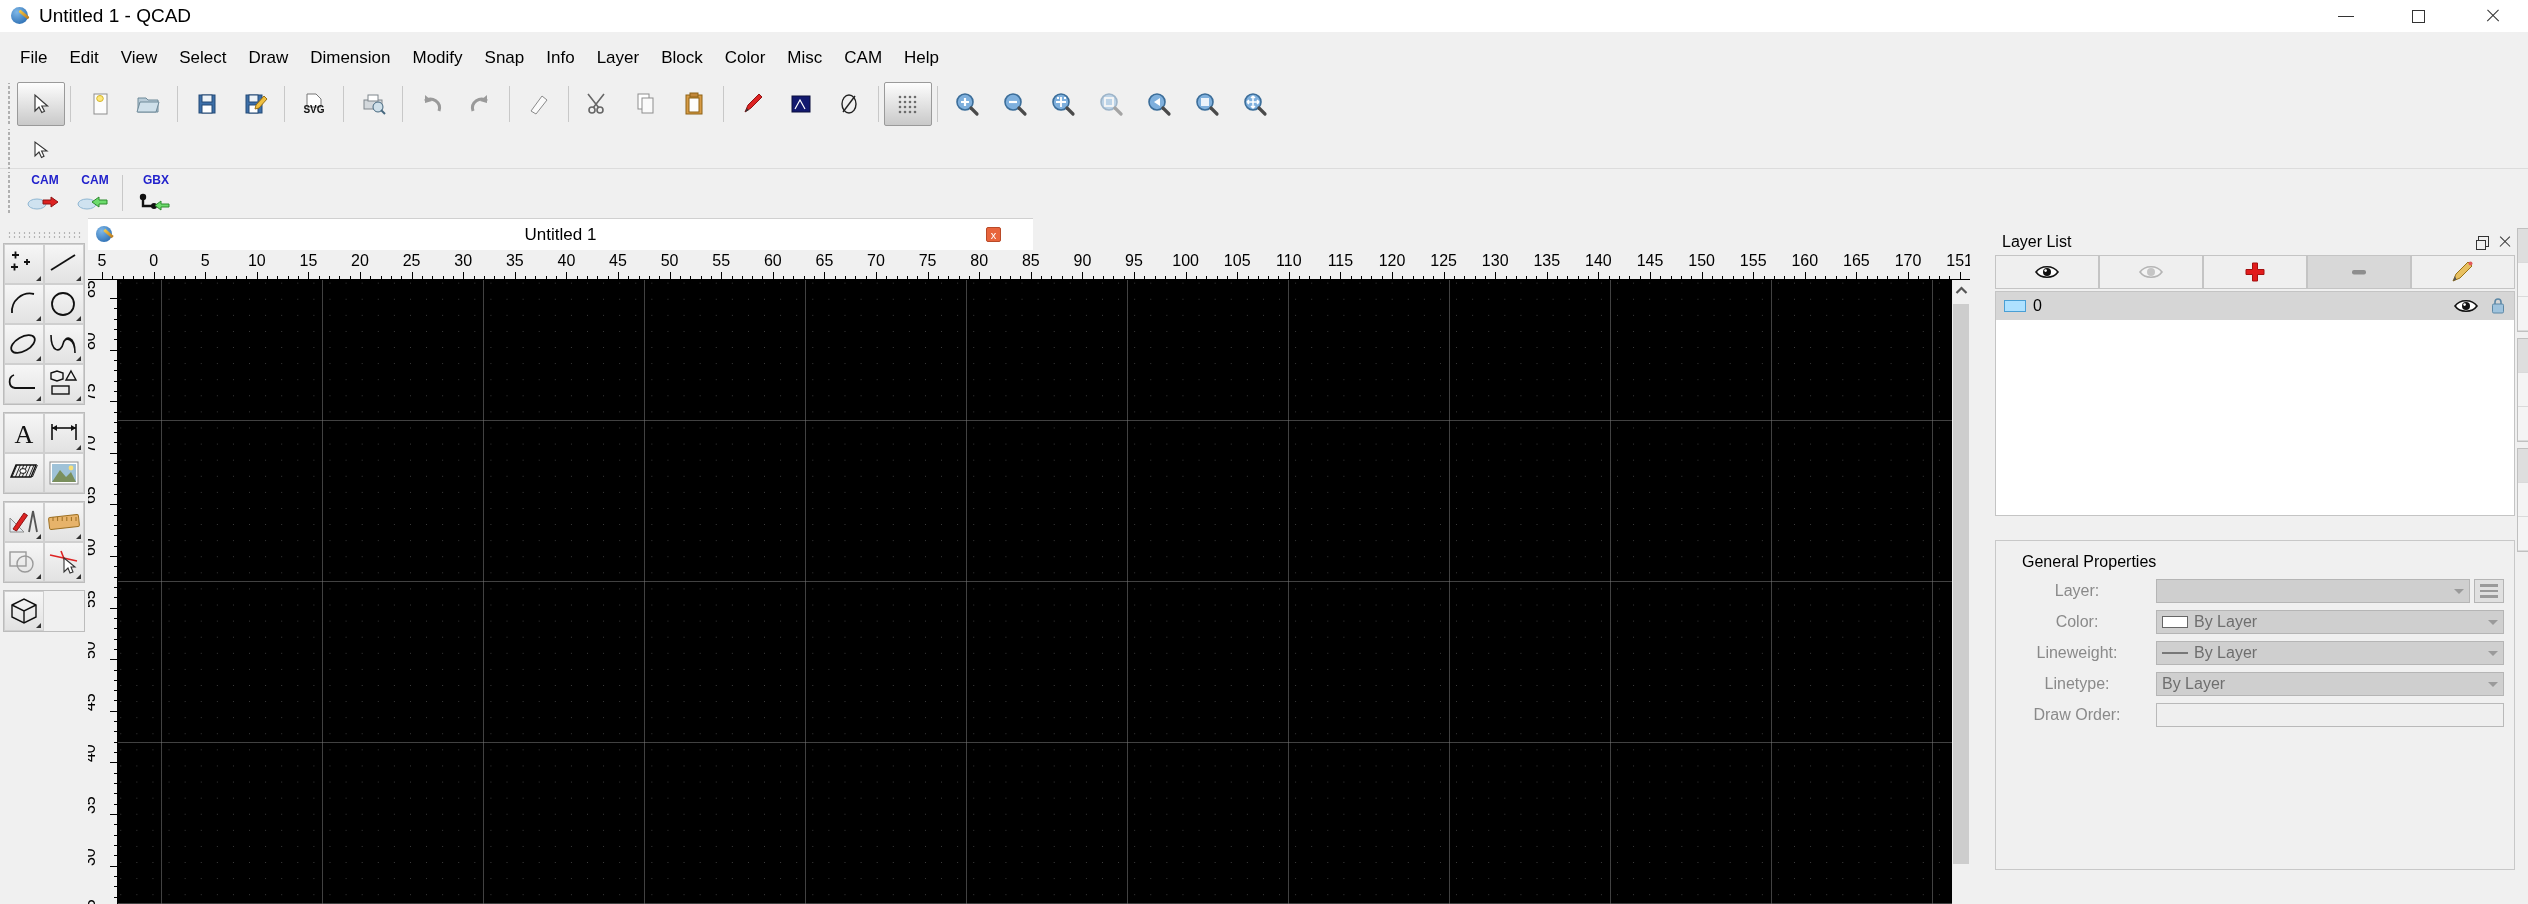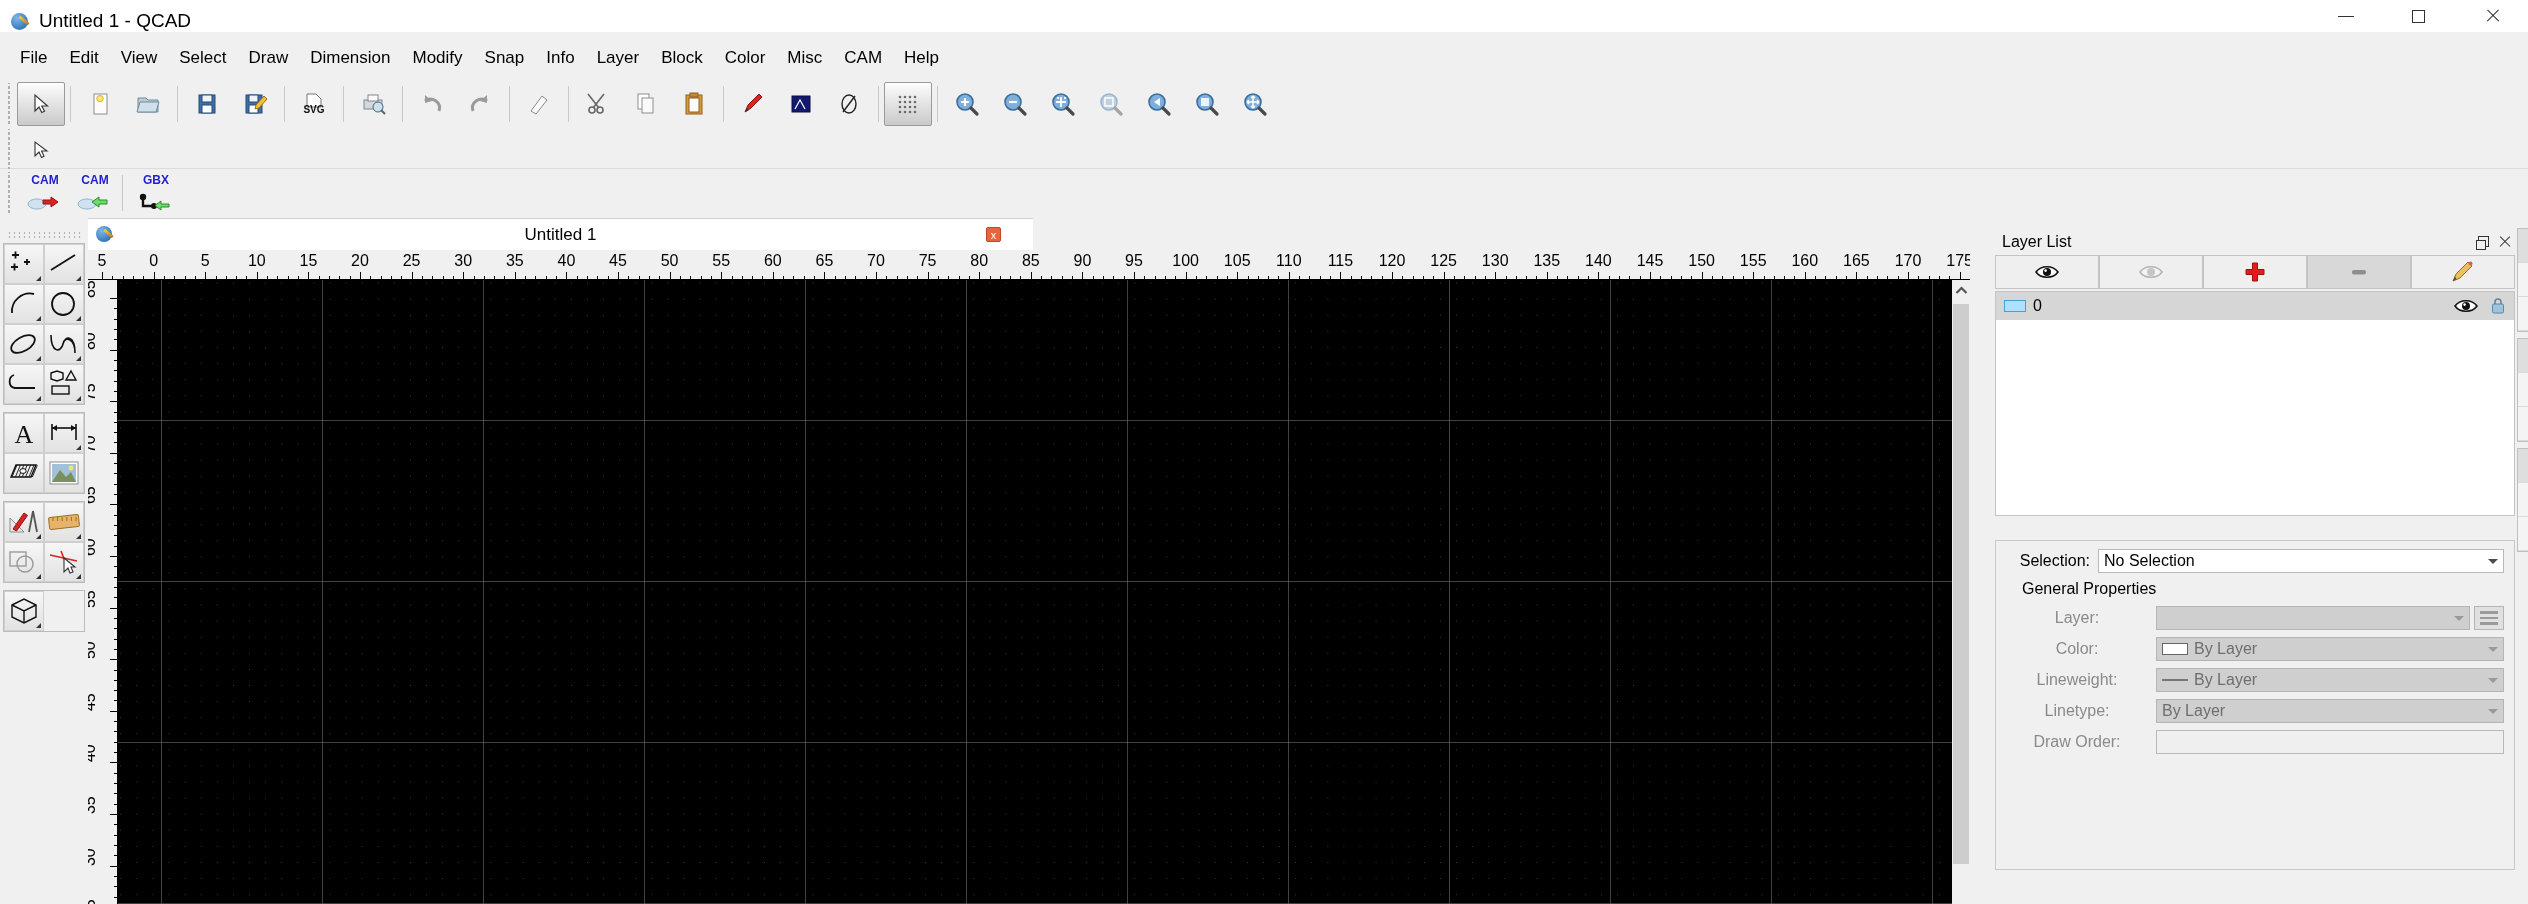--- a/index.html
+++ b/index.html
@@ -5,21 +5,21 @@
   * { box-sizing: border-box; margin:0; padding:0; }
   html,body{
     width:2528px; height:904px; overflow:hidden;
     font-family:"Liberation Sans", sans-serif;
     background:#f0f0f0;
   }
   #app{ position:relative; width:2528px; height:904px; background:#f0f0f0; }
 
   
   .titlebar{ position:absolute; left:0; top:0; width:2528px; height:32px;
-    background:#ffffff; display:flex; align-items:flex-end; }
+    background:#ffffff; display:flex; align-items:center; }
   .tb-icon{ width:20px; height:20px; margin-left:10px; position:relative; }
   .tb-icon .globe{ position:absolute; left:1px; top:1px; width:17px; height:17px;
     border-radius:50%; background:radial-gradient(circle at 35% 30%, #7fb8e8, #1b5fa8); }
   .tb-icon .pen{ position:absolute; left:8px; top:7px; width:12px; height:3px;
     background:linear-gradient(90deg,#f6c944,#b8791f); transform:rotate(40deg); border-radius:1px;}
   .tb-title{ margin-left:9px; font-size:19px; color:#000; }
   .win-btns{ margin-left:auto; display:flex; height:32px; }
   .win-btn{ width:73px; height:32px; display:flex; align-items:center; justify-content:center;
     font-size:16px; color:#222; }
   .wb-min{ width:16px; height:1px; background:#333; }
@@ -822,21 +822,21 @@
       <div class="hr-tick" style="left: 1778.72px; height: 4px;"></div>
       <div class="hr-tick" style="left: 1789.04px; height: 4px;"></div>
       <div class="hr-tick" style="left: 1799.36px; height: 4px;"></div>
       <div class="hr-tick" style="left: 1809.68px; height: 4px;"></div>
       <div class="hr-lbl" style="left: 1820px;">170</div>
       <div class="hr-tick" style="left: 1820px; height: 8px;"></div>
       <div class="hr-tick" style="left: 1830.32px; height: 4px;"></div>
       <div class="hr-tick" style="left: 1840.64px; height: 4px;"></div>
       <div class="hr-tick" style="left: 1850.96px; height: 4px;"></div>
       <div class="hr-tick" style="left: 1861.28px; height: 4px;"></div>
-      <div class="hr-lbl" style="left: 1871.6px;">175</div>
+      <div class="hr-lbl" style="left: 1871.6px;">151</div>
       <div class="hr-tick" style="left: 1871.6px; height: 8px;"></div>
       <div class="hr-tick" style="left: 1881.92px; height: 4px;"></div>
     </div>
   <div class="vruler" id="vruler">
     <div class="vr-base"></div>
   <div class="vr-lbl" style="top: 18px;">85</div>
       <div class="vr-tick" style="top: 18px; width: 8px;"></div>
       <div class="vr-tick" style="top: 28.32px; width: 4px;"></div>
       <div class="vr-tick" style="top: 38.64px; width: 4px;"></div>
       <div class="vr-tick" style="top: 48.96px; width: 4px;"></div>
@@ -979,27 +979,20 @@
                 <path d="M5 7 V5 a3 3 0 0 1 6 0 V7" fill="none" stroke="#5d88a6" stroke-width="1.6"></path>
               </svg>
             </span>
           </span>
         </div>
       </div>
   </div>
 
   <div class="dock" id="prop-dock">
     <div class="pe-body">
-      <div class="pe-row">
-        <div class="pe-lbl" style="width:92px">Selection:</div>
-        <div class="pe-field">
-          <span>No Selection</span>
-          <span class="pe-caret"></span>
-        </div>
-      </div>
       <div class="pe-group">General Properties</div>
       <div id="pe-fields">
           <div class="pe-row">
             <div class="pe-lbl dim">Layer:</div>
             <div class="pe-field dis">
               <span></span>
               <span class="pe-caret dim"></span>
             </div>
             <div class="pe-menubtn">
               <i></i>

